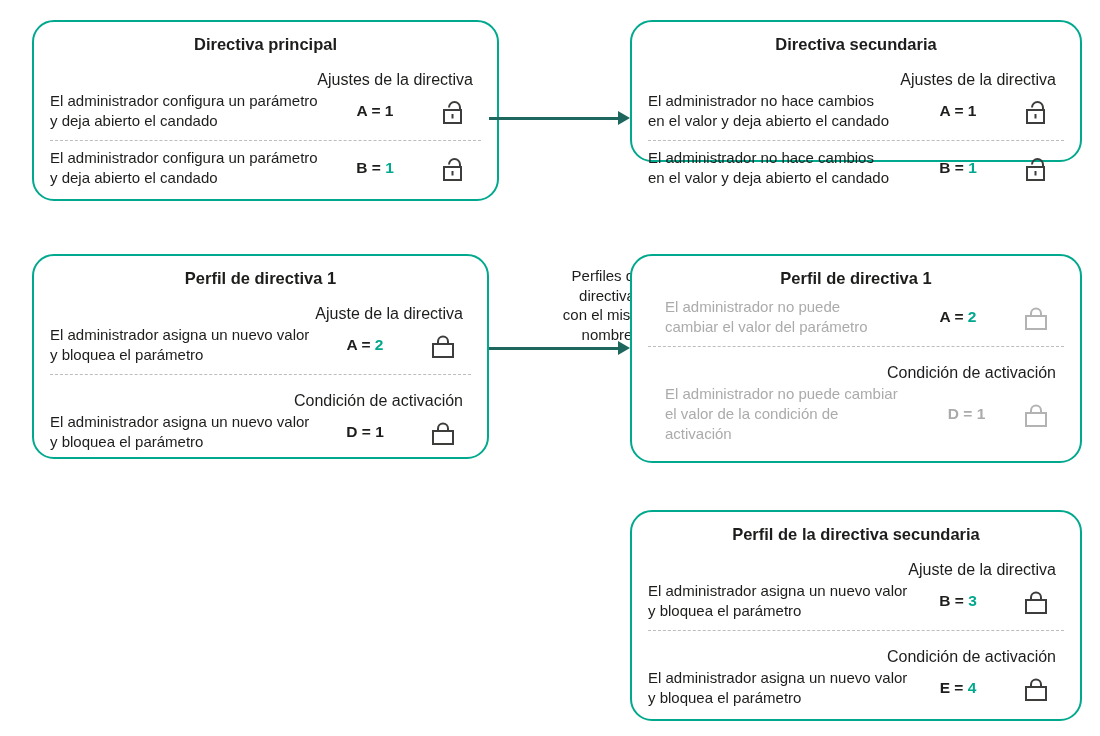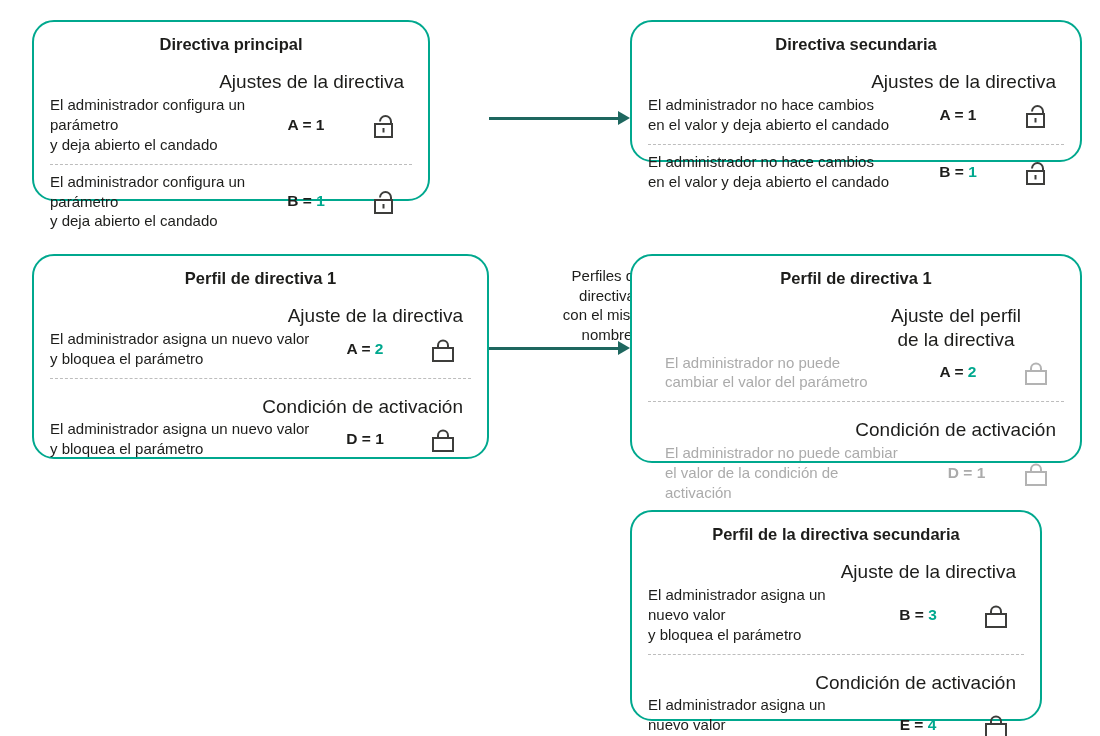--- a/index.html
+++ b/index.html
@@ -9,21 +9,21 @@
   }
   .box{
     position:absolute;border:2.5px solid #00a88e;border-radius:22px;
     background:#fff;box-sizing:border-box;padding:11px 16px 8px 16px;
   }
   .box-title{
     text-align:center;font-weight:bold;font-size:16.5px;margin:2px 0 9px 0;
     white-space:pre-line;
   }
   .row-label{
-    text-align:right;font-size:19px;padding-right:8px;margin:16px 0 1px 0;
+    text-align:right;font-size:16px;padding-right:8px;margin:16px 0 1px 0;
     white-space:pre-line;line-height:1.25;
   }
   .label-center2{
     text-align:center;width:160px;margin-left:auto;margin-right:20px;
   }
   .row-line{
     display:grid;grid-template-columns:1fr 100px 56px;align-items:center;
   }
   .row-text{
     font-size:15px;line-height:1.33;white-space:pre-line;
@@ -65,21 +65,21 @@
         <line x1="12.5" y1="17" x2="12.5" y2="21.5" stroke="currentColor" stroke-width="2"></line>
         <path d="M 9 10.5 a 5.5 5.5 0 0 1 11 0 L 20 13" fill="none" stroke="currentColor" stroke-width="2"></path>
       </g>
       <g id="lock-closed">
         <rect x="3" y="13" width="20" height="13" fill="none" stroke="currentColor" stroke-width="2"></rect>
         <path d="M 8 13 v -2.5 a 5 5 0 0 1 10 0 V 13" fill="none" stroke="currentColor" stroke-width="2"></path>
       </g>
     </defs>
   </svg>
 
-  <div class="box" style="left:32px;top:20px;width:398px;height:181px;">
+  <div class="box" style="left:32px;top:20px;width:467px;height:181px;">
     <div class="box-title">Directiva principal</div>
     <div>
       <div class="row-label">Ajustes de la directiva</div>
       <div class="row-line">
         <div class="row-text">El administrador configura un parámetro
 y deja abierto el candado</div>
         <div class="row-value"><span>A =</span> <span class="teal" style="color:#1d1d1b">1</span></div>
         <div class="lock lock-dark">
             <svg width="26" height="28" viewBox="0 0 26 28">
               <use href="#lock-open"></use>
@@ -173,22 +173,20 @@
 con el mismo
 nombre</div>
   <div class="arrow" style="left:489px;top:348px;width:141px;">
     <div class="shaft"></div>
     <div class="head"></div>
   </div>
 
   <div class="box" style="left:630px;top:254px;width:452px;height:209px;">
     <div class="box-title">Perfil de directiva 1</div>
     <div>
-      <div class="row-label label-center2">Ajuste del perfil
-de la directiva</div>
       <div class="row-line">
         <div class="row-text muted">El administrador no puede
 cambiar el valor del parámetro</div>
         <div class="row-value"><span>A =</span> <span class="teal">2</span></div>
         <div class="lock lock-gray">
             <svg width="26" height="28" viewBox="0 0 26 28">
               <use href="#lock-closed"></use>
             </svg>
           </div>
       </div>
@@ -203,21 +201,21 @@
         <div class="row-value muted"><span>D =</span> <span>1</span></div>
         <div class="lock lock-gray">
             <svg width="26" height="28" viewBox="0 0 26 28">
               <use href="#lock-closed"></use>
             </svg>
           </div>
       </div>
     </div>
   </div>
 
-  <div class="box" style="left:630px;top:510px;width:412px;height:211px;">
+  <div class="box" style="left:630px;top:510px;width:452px;height:211px;">
     <div class="box-title">Perfil de la directiva secundaria</div>
     <div>
       <div class="row-label">Ajuste de la directiva</div>
       <div class="row-line">
         <div class="row-text">El administrador asigna un nuevo valor
 y bloquea el parámetro</div>
         <div class="row-value"><span>B =</span> <span class="teal">3</span></div>
         <div class="lock lock-dark">
             <svg width="26" height="28" viewBox="0 0 26 28">
               <use href="#lock-closed"></use>

